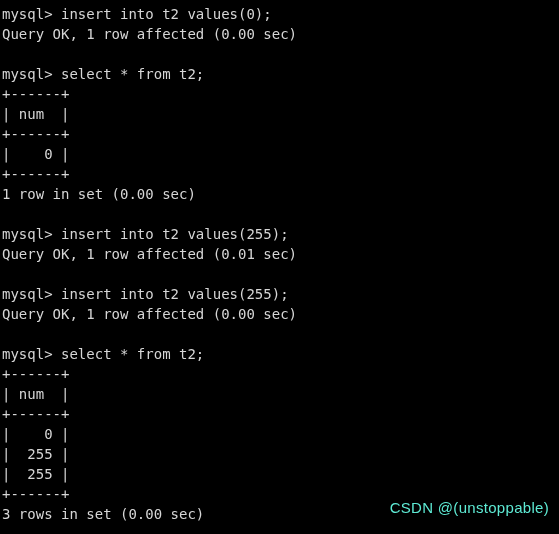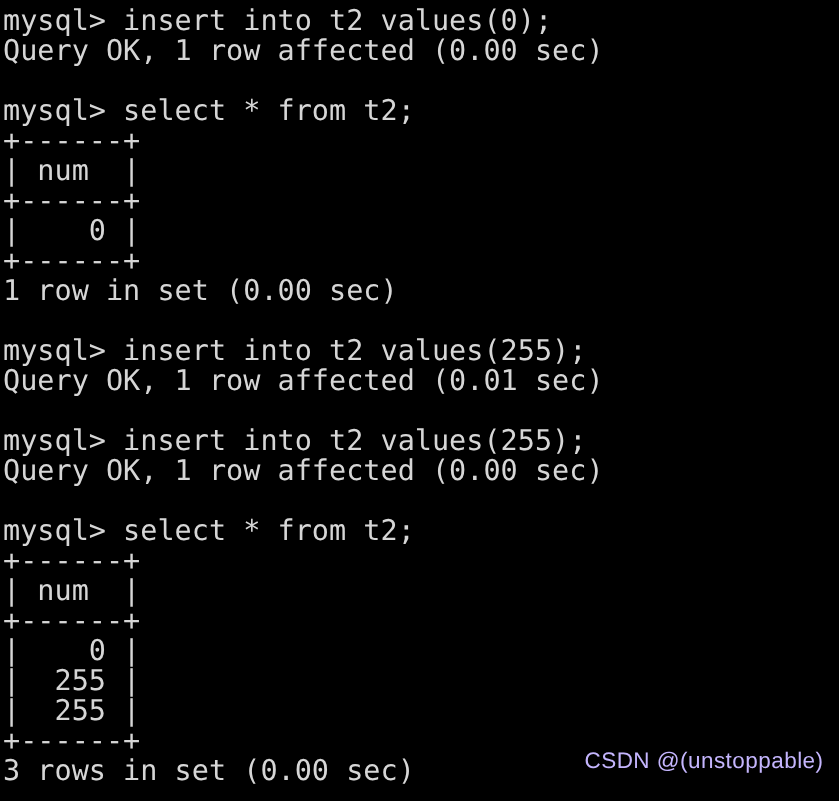--- a/index.html
+++ b/index.html
@@ -12,21 +12,21 @@
     position: relative;
     width: 559px;
     height: 534px;
     background: #000000;
     overflow: hidden;
     box-sizing: border-box;
     padding: 4px 0 0 2px;
   }
   #console {
     font-family: "DejaVu Sans Mono", "Liberation Mono", monospace;
-    font-size: 19px;
+    font-size: 14px;
     line-height: 20px;
     color: #d6d6d6;
     white-space: pre;
     letter-spacing: 0px;
     margin: 0;
     padding: 0;
   }
   .line {
     height: 20px;
     white-space: pre;
@@ -34,21 +34,21 @@
   }
   .line.blank {
     height: 20px;
   }
   #watermark {
     position: absolute;
     right: 10px;
     bottom: 18px;
     font-family: "Liberation Sans", "DejaVu Sans", sans-serif;
     font-size: 15px;
-    color: #c4b5fd;
+    color: #5eead4;
     letter-spacing: 0.3px;
     white-space: pre;
   }
 </style>
 </head>
 <body>
 
 <div id="terminal">
   <div id="console"><div class="line">mysql&gt; insert into t2 values(0);</div><div class="line">Query OK, 1 row affected (0.00 sec)</div><div class="line blank"></div><div class="line">mysql&gt; select * from t2;</div><div class="line">+------+</div><div class="line">| num  |</div><div class="line">+------+</div><div class="line">|    0 |</div><div class="line">+------+</div><div class="line">1 row in set (0.00 sec)</div><div class="line blank"></div><div class="line">mysql&gt; insert into t2 values(255);</div><div class="line">Query OK, 1 row affected (0.01 sec)</div><div class="line blank"></div><div class="line">mysql&gt; insert into t2 values(255);</div><div class="line">Query OK, 1 row affected (0.00 sec)</div><div class="line blank"></div><div class="line">mysql&gt; select * from t2;</div><div class="line">+------+</div><div class="line">| num  |</div><div class="line">+------+</div><div class="line">|    0 |</div><div class="line">|  255 |</div><div class="line">|  255 |</div><div class="line">+------+</div><div class="line">3 rows in set (0.00 sec)</div></div>
   <div id="watermark">CSDN @(unstoppable)</div>

